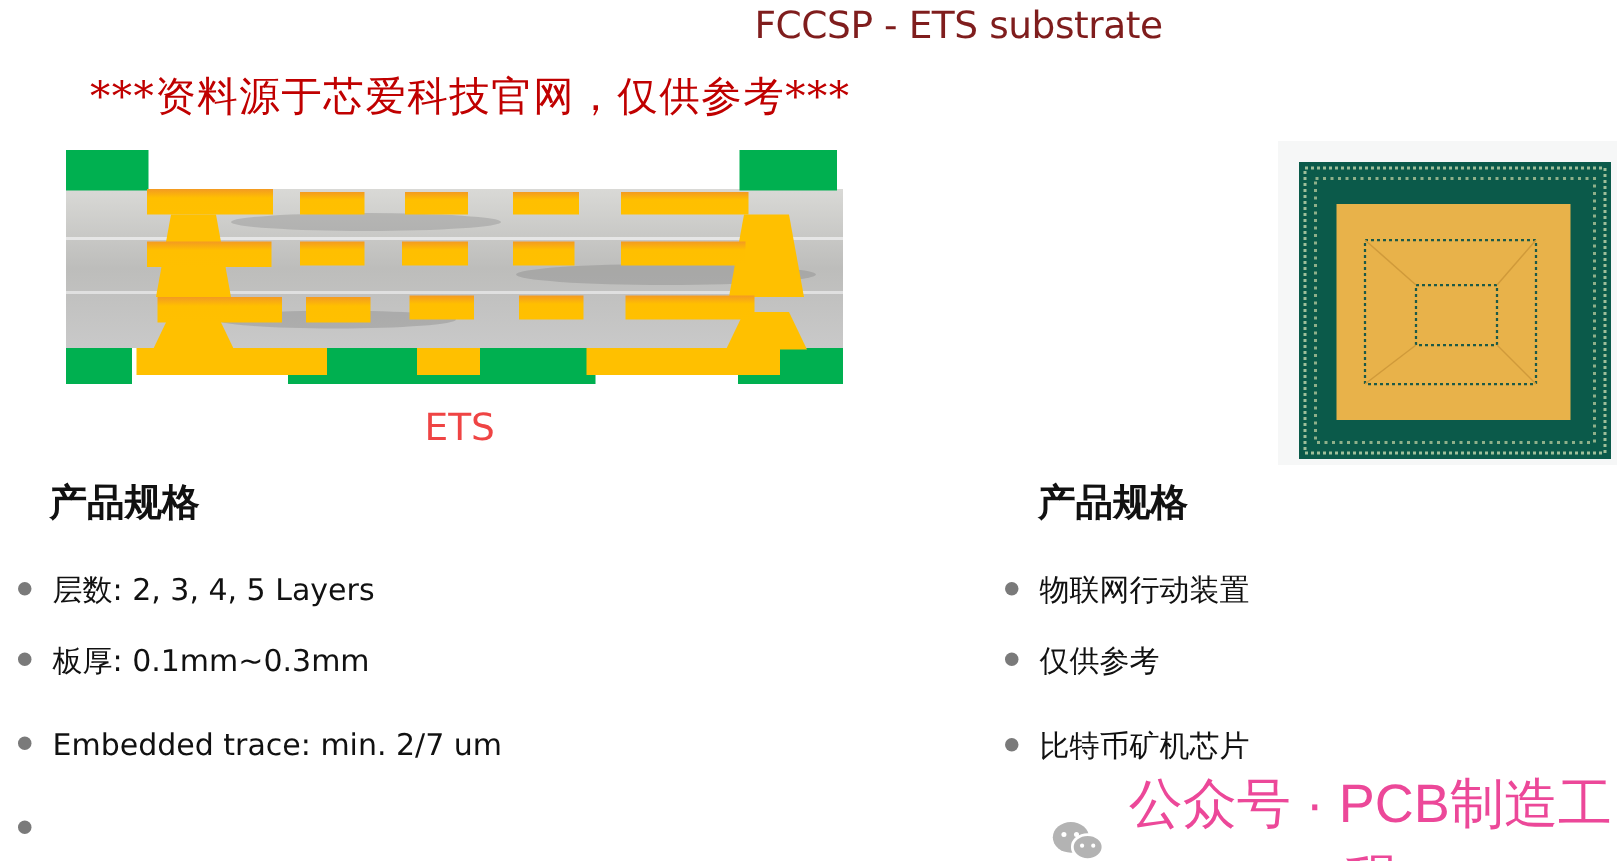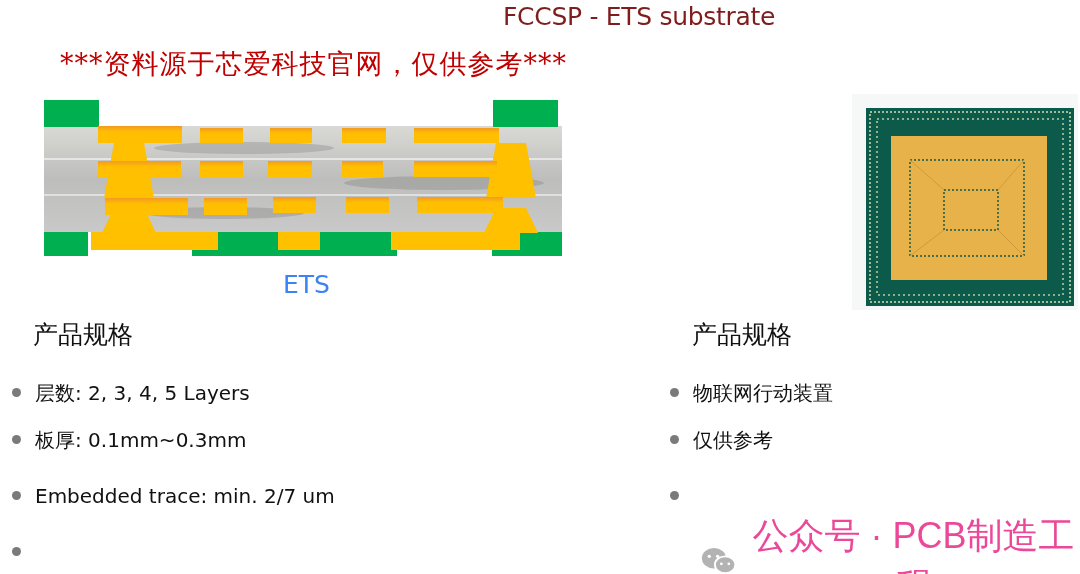--- a/index.html
+++ b/index.html
@@ -1,22 +1,22 @@
 <!DOCTYPE html>
 <html><head>
 <meta charset="utf-8">
 <style>
   html,body{margin:0;padding:0;background:#ffffff;}
   body{width:1080px;height:574px;position:relative;overflow:hidden;font-family:"Liberation Sans","DejaVu Sans",sans-serif;color:#111;}
   .title{position:absolute;left:503px;top:2px;font-size:25px;color:#7f1d1d;font-family:"DejaVu Sans",sans-serif;font-weight:normal;letter-spacing:-0.3px;}
   .watermark-red{position:absolute;left:60px;top:46px;font-size:27px;color:#c00000;font-family:"DejaVu Serif",serif;letter-spacing:1px;}
   .diagram{position:absolute;left:44px;top:98px;width:518px;height:158px;}
-  .ets-label{position:absolute;left:283px;top:270px;font-size:25px;color:#3b82f6;font-family:"DejaVu Sans",sans-serif;}
+  .ets-label{position:absolute;left:283px;top:270px;font-size:25px;color:#ef4444;font-family:"DejaVu Sans",sans-serif;}
   .chip{position:absolute;left:852px;top:94px;width:226px;height:216px;background:#f6f7f7;}
-  .sec-title{position:absolute;font-size:25px;font-weight:normal;color:#111;}
+  .sec-title{position:absolute;font-size:25px;font-weight:bold;color:#111;}
   .bullets{position:absolute;list-style:none;margin:0;padding:0;}
   .bullets li{position:absolute;left:0;white-space:nowrap;font-size:20px;color:#111;font-family:"DejaVu Sans",sans-serif;}
   .bullets li .dot{display:inline-block;width:9px;height:9px;border-radius:50%;background:#7a7a7a;margin-right:14px;vertical-align:middle;position:relative;top:-2px;}
   .wechat{position:absolute;left:700px;top:512px;font-size:36px;color:#ec4899;display:flex;align-items:center;text-align:center;}
   .wechat svg{margin-right:10px;}
 </style>
 </head>
 <body>
 
 <div class="title">FCCSP - ETS substrate</div>
@@ -101,21 +101,21 @@
   <li style="top:380px;"><span class="dot"></span><span>层数: 2, 3, 4, 5 Layers</span></li>
   <li style="top:427px;"><span class="dot"></span><span>板厚: 0.1mm~0.3mm</span></li>
   <li style="top:484px;"><span class="dot"></span><span>Embedded trace: min. 2/7 um</span></li>
   <li style="top:540px;"><span class="dot"></span></li>
 </ul>
 
 <div class="sec-title" style="left:692px;top:318px;">产品规格</div>
 <ul class="bullets" style="left:670px;top:0;">
   <li style="top:380px;"><span class="dot"></span><span>物联网行动装置</span></li>
   <li style="top:427px;"><span class="dot"></span><span>仅供参考</span></li>
-  <li style="top:484px;"><span class="dot"></span></li>
+  <li style="top:484px;"><span class="dot"></span><span>比特币矿机芯片</span></li>
 </ul>
 
 <div class="wechat">
   <svg width="40" height="32" viewBox="0 0 40 32">
     <ellipse cx="15" cy="13" rx="13" ry="11" fill="#b3b3b3"></ellipse>
     <ellipse cx="27" cy="20" rx="11" ry="9" fill="#b3b3b3" stroke="#fff" stroke-width="2"></ellipse>
     <circle cx="10" cy="11" r="1.8" fill="#fff"></circle>
     <circle cx="19" cy="11" r="1.8" fill="#fff"></circle>
     <circle cx="23" cy="19" r="1.5" fill="#fff"></circle>
     <circle cx="31" cy="19" r="1.5" fill="#fff"></circle>

